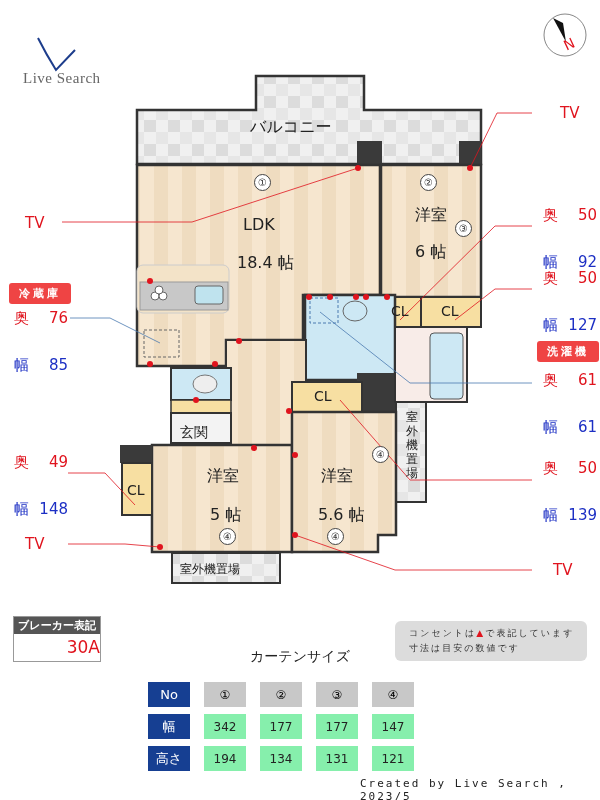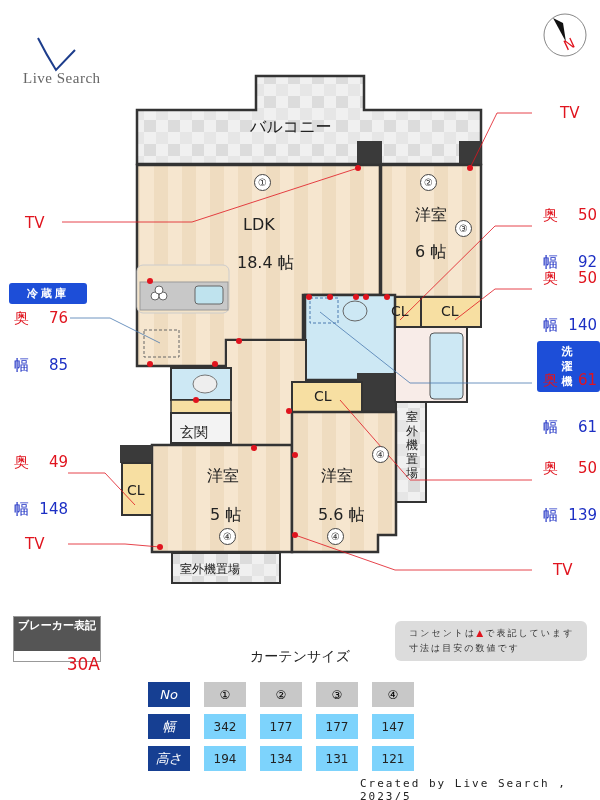--- a/index.html
+++ b/index.html
@@ -5,33 +5,33 @@
   html,body{margin:0;padding:0;background:#fff;}
   body{width:600px;height:800px;position:relative;overflow:hidden;font-family:"DejaVu Sans","Liberation Sans",sans-serif;}
   .abs{position:absolute;}
   .logo-text{left:23px;top:70px;font-family:"Liberation Serif","DejaVu Serif",serif;font-size:15px;color:#666;letter-spacing:.5px;}
   .red{color:#e0141e;}
   .blue{color:#1c2fc4;margin-top:27px;}
   .lbl{font-size:15px;line-height:20px;}
   .dim-row{font-size:15px;line-height:20px;white-space:nowrap;}
   .dim-row .k{display:inline-block;width:24px;}
   .dim-row .v{display:inline-block;min-width:30px;text-align:right;}
-  .badge{background:#1d4ed8;color:#fff;font-size:11px;font-weight:bold;letter-spacing:3px;border-radius:3px;padding:3px 18px;text-align:center;font-family:Liberation Mono, monospace;}
+  .badge{background:#ef4444;color:#fff;font-size:11px;font-weight:bold;letter-spacing:3px;border-radius:3px;padding:3px 10px;text-align:center;font-family:Liberation Mono, monospace;}
   .room-text{font-size:16px;color:#222;text-align:right;}
   .circ{width:15px;height:15px;border:1px solid #444;border-radius:50%;background:#fff;font-size:10px;line-height:15px;text-align:center;color:#333;}
   .breaker{left:13px;top:616px;width:86px;height:44px;border:1px solid #999;}
-  .breaker .h{background:#555;color:#fff;font-size:11px;font-weight:bold;text-align:center;height:34px;line-height:17px;}
+  .breaker .h{background:#555;color:#fff;font-size:11px;font-weight:bold;text-align:center;height:17px;line-height:17px;}
   .breaker .v{color:#e0141e;font-size:17px;text-align:right;line-height:26px;}
   .note{left:395px;top:621px;width:192px;height:40px;background:#dcdcdc;border-radius:6px;font-size:9px;color:#333;letter-spacing:2px;padding:5px 0 0 14px;box-sizing:border-box;line-height:15px;}
   .curtain-title{left:250px;top:648px;font-size:14px;color:#222;}
   table.ct{position:absolute;left:148px;top:682px;border-collapse:separate;border-spacing:14px 7px;margin-left:-14px;margin-top:-7px;}
   table.ct td{width:42px;height:25px;text-align:center;font-size:12px;padding:0;}
-  table.ct td.hd{background:#163f92;color:#fff;width:42px;font-size:13px;font-style:italic;}
+  table.ct td.hd{background:#163f92;color:#fff;width:42px;font-size:13px;}
   table.ct td.nh{background:#c8c8c8;}
-  table.ct td.vl{background:#7dd3fc;color:#222;}
+  table.ct td.vl{background:#86efac;color:#222;}
   .credit{left:360px;top:777px;font-family:"DejaVu Sans Mono",monospace;font-size:11px;color:#222;letter-spacing:2px;}
 </style>
 </head>
 <body>
 
 <svg class="abs" style="left:30px;top:34px" width="50" height="40">
   <path d="M8 4 Q16 20 26 36 L45 16" stroke="#1d3d8c" stroke-width="2" fill="none"></path>
 </svg>
 <div class="abs logo-text">Live Search</div>
 
@@ -183,21 +183,21 @@
 <div class="abs" style="left:14px;top:452px">
   <div class="dim-row red"><span class="k">奥</span><span class="v">49</span></div>
   <div class="dim-row blue"><span class="k">幅</span><span class="v">148</span></div>
 </div>
 <div class="abs" style="left:543px;top:205px">
   <div class="dim-row red"><span class="k">奥</span><span class="v">50</span></div>
   <div class="dim-row blue"><span class="k">幅</span><span class="v">92</span></div>
 </div>
 <div class="abs" style="left:543px;top:268px">
   <div class="dim-row red"><span class="k">奥</span><span class="v">50</span></div>
-  <div class="dim-row blue"><span class="k">幅</span><span class="v">140</span></div>
+  <div class="dim-row blue"><span class="k">幅</span><span class="v">127</span></div>
 </div>
 <div class="abs" style="left:543px;top:458px">
   <div class="dim-row red"><span class="k">奥</span><span class="v">50</span></div>
   <div class="dim-row blue"><span class="k">幅</span><span class="v">139</span></div>
 </div>
 
 <div class="abs breaker">
   <div class="h">ブレーカー表記</div>
   <div class="v">30A</div>
 </div>

